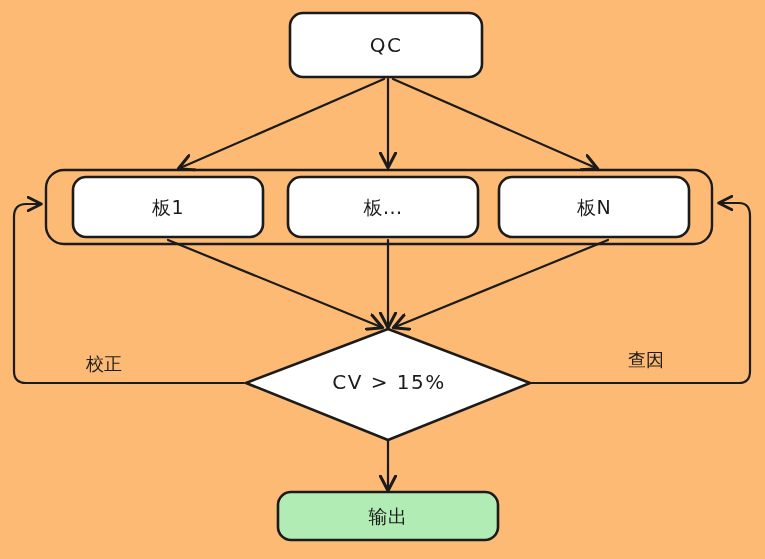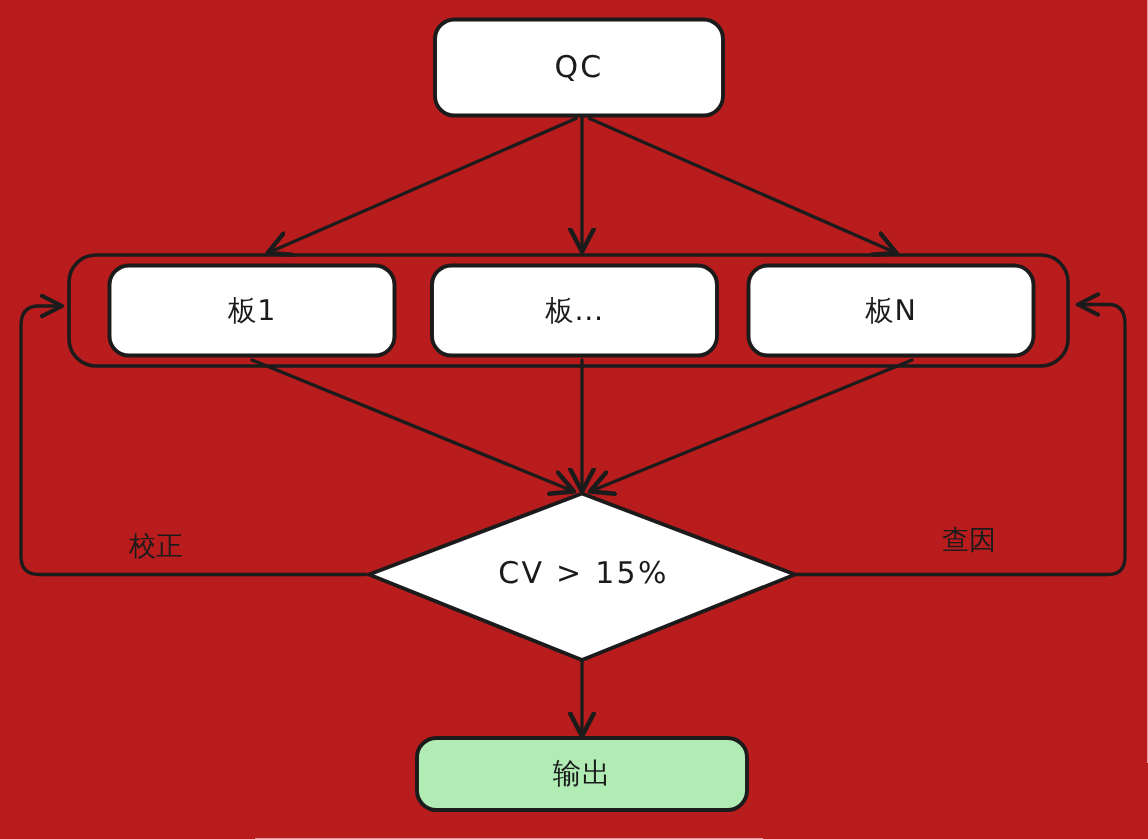--- a/index.html
+++ b/index.html
@@ -10,21 +10,21 @@
   body {
     width: 765px;
     height: 559px;
     font-family: "DejaVu Sans", "Liberation Sans", sans-serif;
     overflow: hidden;
   }
   #diagram-root {
     position: relative;
     width: 765px;
     height: 559px;
-    background: #b91c1c;
+    background: #fdba74;
   }
   svg.flow {
     position: absolute;
     top: 0;
     left: 0;
     width: 765px;
     height: 559px;
   }
   .node-shape {
     fill: #ffffff;

